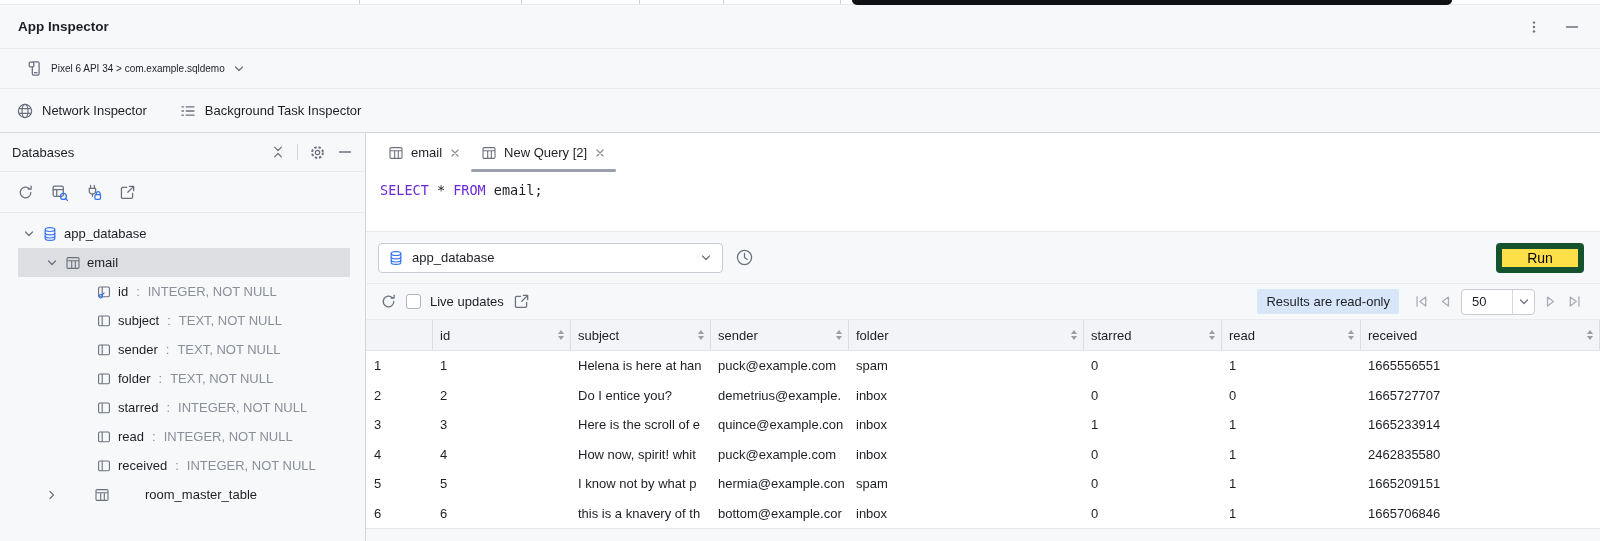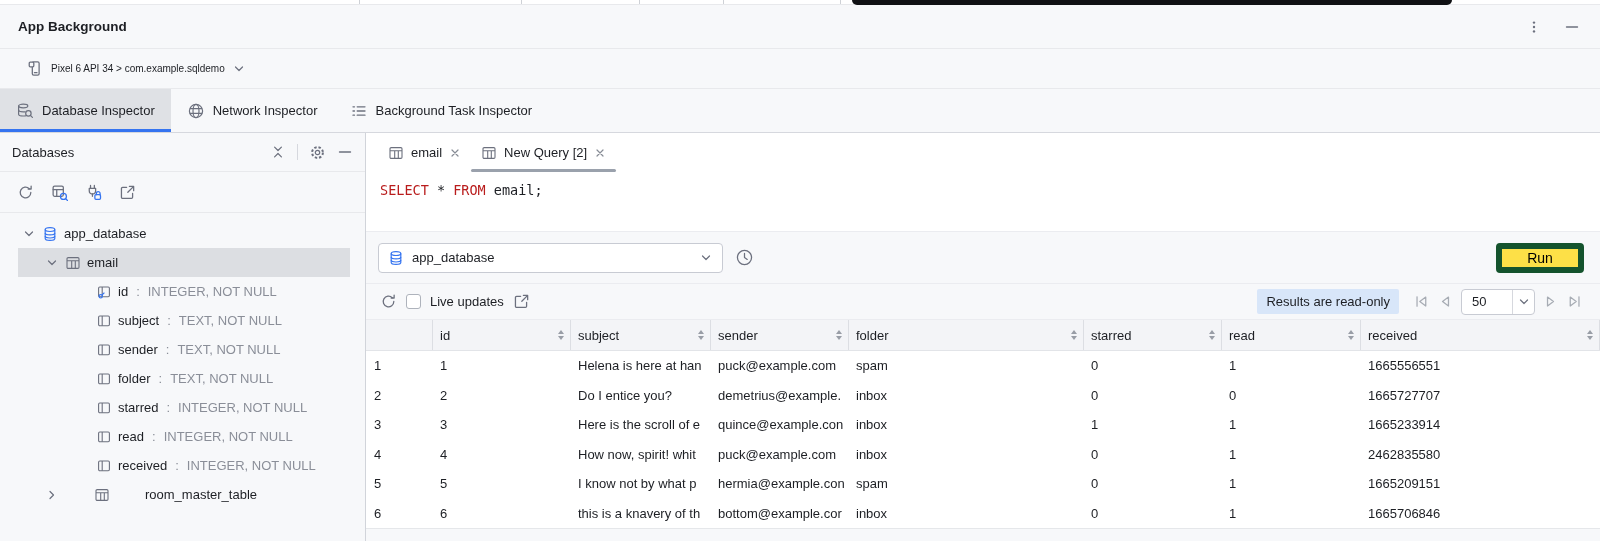--- a/index.html
+++ b/index.html
@@ -50,21 +50,21 @@
   .ind3 { padding-left:96px; }
   .sel-row { background:#DCDEE2; margin-left:18px; margin-right:15px; padding-left:27px; }
 
   
   .right { flex:1; min-width:0; display:flex; flex-direction:column; background:#FFFFFF; }
   .qtabs { height:39px; flex:none; display:flex; padding-left:12px; }
   .qtab { display:flex; align-items:center; gap:7px; padding:0 10px; position:relative; }
   .qtab.sel::after { content:""; position:absolute; left:0; right:0; bottom:0; height:3px; background:#9AA1AC; border-radius:2px; }
   .editor { height:60px; flex:none; border-bottom:1px solid #EBECF0; padding:10px 0 0 14px;
             font-family:"DejaVu Sans Mono", monospace; font-size:13.5px; white-space:pre; background:#FFFFFF; }
-  .kw { color:#b91c1c; }
+  .kw { color:#6d28d9; }
 
   .combo-row { height:52px; flex:none; display:flex; align-items:center; gap:12px; padding:0 16px 0 12px;
                border-bottom:1px solid #EBECF0; background:#F7F8FA; }
   .db-select { width:345px; height:30px; border:1px solid #C8CBD3; border-radius:4px; background:#FFF;
                display:flex; align-items:center; gap:8px; padding:0 9px; }
   .db-select .chev { margin-left:auto; }
   .run-btn { margin-left:auto; width:88px; height:30px; border:6px solid #14532d; border-radius:4px; background:#fde047;
              display:flex; align-items:center; justify-content:center; font-size:14px; cursor:default; }
 
   .res-toolbar { height:36px; flex:none; display:flex; align-items:center; gap:9px; padding:0 17px 0 14px;
@@ -99,21 +99,21 @@
   <div class="top-sliver">
     <span class="sliver-tick" style="left:359px"></span>
     <span class="sliver-tick" style="left:521px"></span>
     <span class="sliver-tick" style="left:639px"></span>
     <span class="sliver-tick" style="left:723px"></span>
     <span class="sliver-tick" style="left:840px"></span>
     <span class="sliver-pill"></span>
   </div>
 
   <div class="win-header">
-    <span class="win-title">App Background</span>
+    <span class="win-title">App Inspector</span>
     <span class="win-actions">
       <span class="ic">
         <svg width="16" height="16" viewBox="0 0 16 16">
             <g fill="#6C707E">
               <circle cx="8" cy="3.6" r="1.2"></circle>
               <circle cx="8" cy="8" r="1.2"></circle>
               <circle cx="8" cy="12.4" r="1.2"></circle>
             </g>
           </svg>
       </span>
@@ -135,32 +135,20 @@
     </span>
     <span class="device-label">Pixel 6 API 34 &gt; com.example.sqldemo</span>
     <span class="ic">
       <svg width="14" height="14" viewBox="0 0 14 14" fill="none" stroke="#6C707E" stroke-width="1.2" stroke-linecap="round" stroke-linejoin="round">
           <path d="M3.5 5l3.5 3.5L10.5 5"></path>
         </svg>
     </span>
   </div>
 
   <div class="insp-tabs">
-    <div class="insp-tab sel">
-      <span class="ic">
-        <svg width="18" height="18" viewBox="0 0 18 18" fill="none" stroke="#6C707E" stroke-width="1.2" stroke-linecap="round">
-          <ellipse cx="7.2" cy="4" rx="4.6" ry="1.8"></ellipse>
-          <path d="M2.6 4v8.2c0 1 2 1.8 4.6 1.8.8 0 1.6-.1 2.3-.2"></path>
-          <path d="M2.6 8.1c0 1 2 1.8 4.6 1.8.6 0 1.2 0 1.8-.1"></path>
-          <circle cx="12.4" cy="11.4" r="2.7"></circle>
-            <path d="M14.4 13.4l2 2"></path>
-        </svg>
-      </span>
-      <span>Database Inspector</span>
-    </div>
     <div class="insp-tab">
       <span class="ic">
         <svg width="18" height="18" viewBox="0 0 18 18" fill="none" stroke="#6C707E" stroke-width="1.2">
           <circle cx="9" cy="9" r="6.6"></circle>
             <ellipse cx="9" cy="9" rx="3" ry="6.6"></ellipse>
           <path d="M2.9 6.6h12.2M2.9 11.4h12.2"></path>
         </svg>
       </span>
       <span>Network Inspector</span>
     </div>

